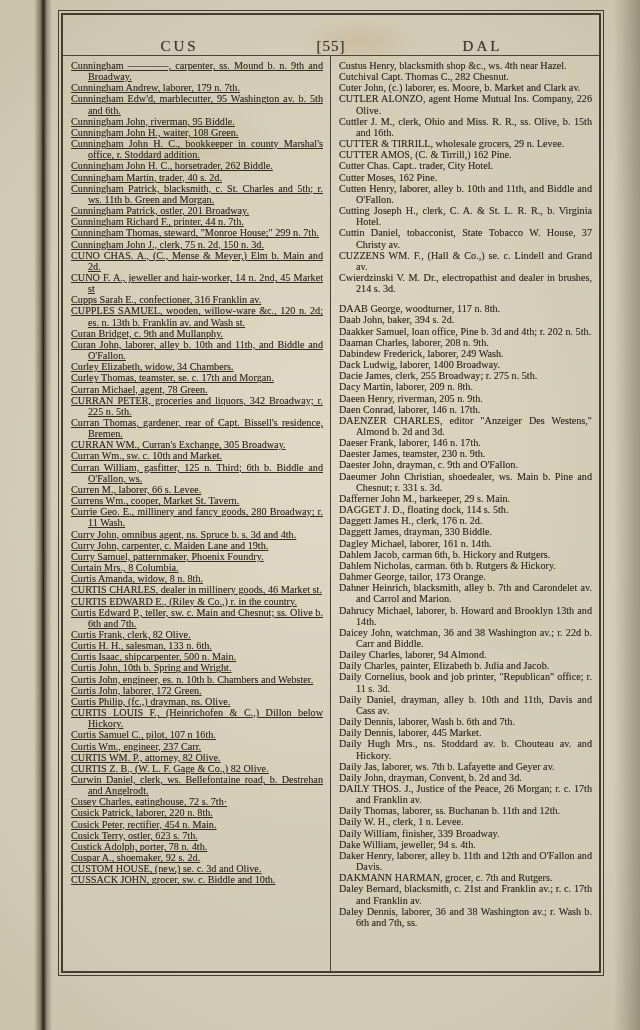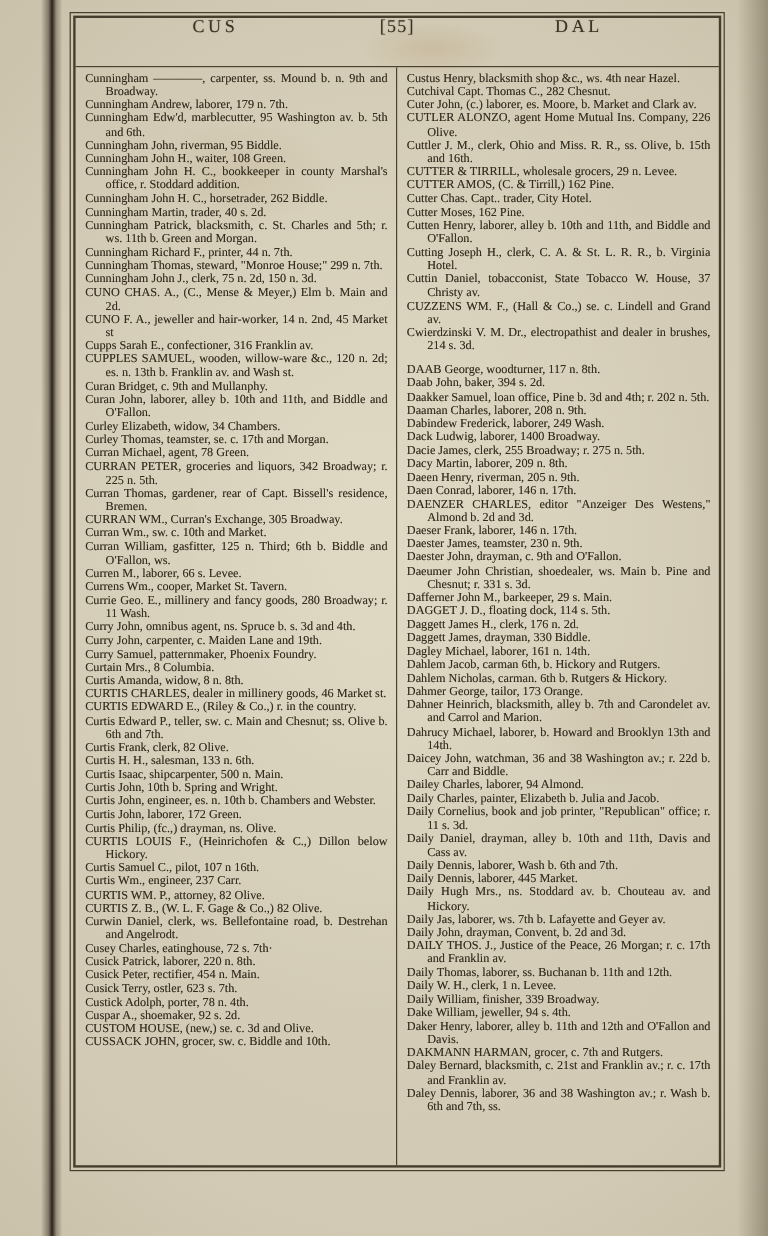--- a/index.html
+++ b/index.html
@@ -31,40 +31,40 @@
     border:1px solid #473d2c;
     padding:2px;
     box-sizing:border-box;
   }
   .frame-inner{
     width:100%;height:100%;box-sizing:border-box;
     border:2px solid #473d2c;
     display:flex;flex-direction:column;
   }
   .header{
-    display:flex;align-items:flex-start;
+    display:flex;align-items:flex-end;
     height:40px;flex:0 0 40px;
     border-bottom:1px solid #4c4230;
     font-size:15px;letter-spacing:3px;color:#3a3224;
     text-shadow:0 0 1px rgba(58,50,36,0.4);
   }
   .h-side{flex:1;text-align:center;}
   .h-mid{width:70px;text-align:center;letter-spacing:1px;}
   .cols{
     flex:1;display:flex;overflow:hidden;
   }
   .col{
     width:50%;box-sizing:border-box;
     padding:4px 7px 0 8px;
     font-size:10.2px;line-height:11.15px;
     color:#332c1f;
     text-align:justify;
     text-shadow:0 0 0.5px rgba(51,44,31,0.45);
   }
-  .col-left{border-right:1px solid #4c4230;}
+  .col-left{border-right:1px solid #4c4230;text-decoration:underline;}
   .entry{padding-left:17px;text-indent:-17px;}
   .entry.gap{height:9px;}
 </style>
 </head>
 <body>
 
 <div class="scan">
   <div class="stain s1"></div>
   <div class="stain s2"></div>
   <div class="stain s3"></div>
@@ -84,20 +84,21 @@
         <div class="col col-left" id="col-left">
             <div class="entry">Cunningham ————, carpenter, ss. Mound b. n. 9th and Broadway.</div>
             <div class="entry">Cunningham Andrew, laborer, 179 n. 7th.</div>
             <div class="entry">Cunningham Edw'd, marblecutter, 95 Washington av. b. 5th and 6th.</div>
             <div class="entry">Cunningham John, riverman, 95 Biddle.</div>
             <div class="entry">Cunningham John H., waiter, 108 Green.</div>
             <div class="entry">Cunningham John H. C., bookkeeper in county Marshal's office, r. Stoddard addition.</div>
             <div class="entry">Cunningham John H. C., horsetrader, 262 Biddle.</div>
             <div class="entry">Cunningham Martin, trader, 40 s. 2d.</div>
             <div class="entry">Cunningham Patrick, blacksmith, c. St. Charles and 5th; r. ws. 11th b. Green and Morgan.</div>
+            <div class="entry">Cunningham Patrick, ostler, 201 Broadway.</div>
             <div class="entry">Cunningham Richard F., printer, 44 n. 7th.</div>
             <div class="entry">Cunningham Thomas, steward, "Monroe House;" 299 n. 7th.</div>
             <div class="entry">Cunningham John J., clerk, 75 n. 2d, 150 n. 3d.</div>
             <div class="entry">CUNO CHAS. A., (C., Mense &amp; Meyer,) Elm b. Main and 2d.</div>
             <div class="entry">CUNO F. A., jeweller and hair-worker, 14 n. 2nd, 45 Market st</div>
             <div class="entry">Cupps Sarah E., confectioner, 316 Franklin av.</div>
             <div class="entry">CUPPLES SAMUEL, wooden, willow-ware &amp;c., 120 n. 2d; es. n. 13th b. Franklin av. and Wash st.</div>
             <div class="entry">Curan Bridget, c. 9th and Mullanphy.</div>
             <div class="entry">Curan John, laborer, alley b. 10th and 11th, and Biddle and O'Fallon.</div>
             <div class="entry">Curley Elizabeth, widow, 34 Chambers.</div>

